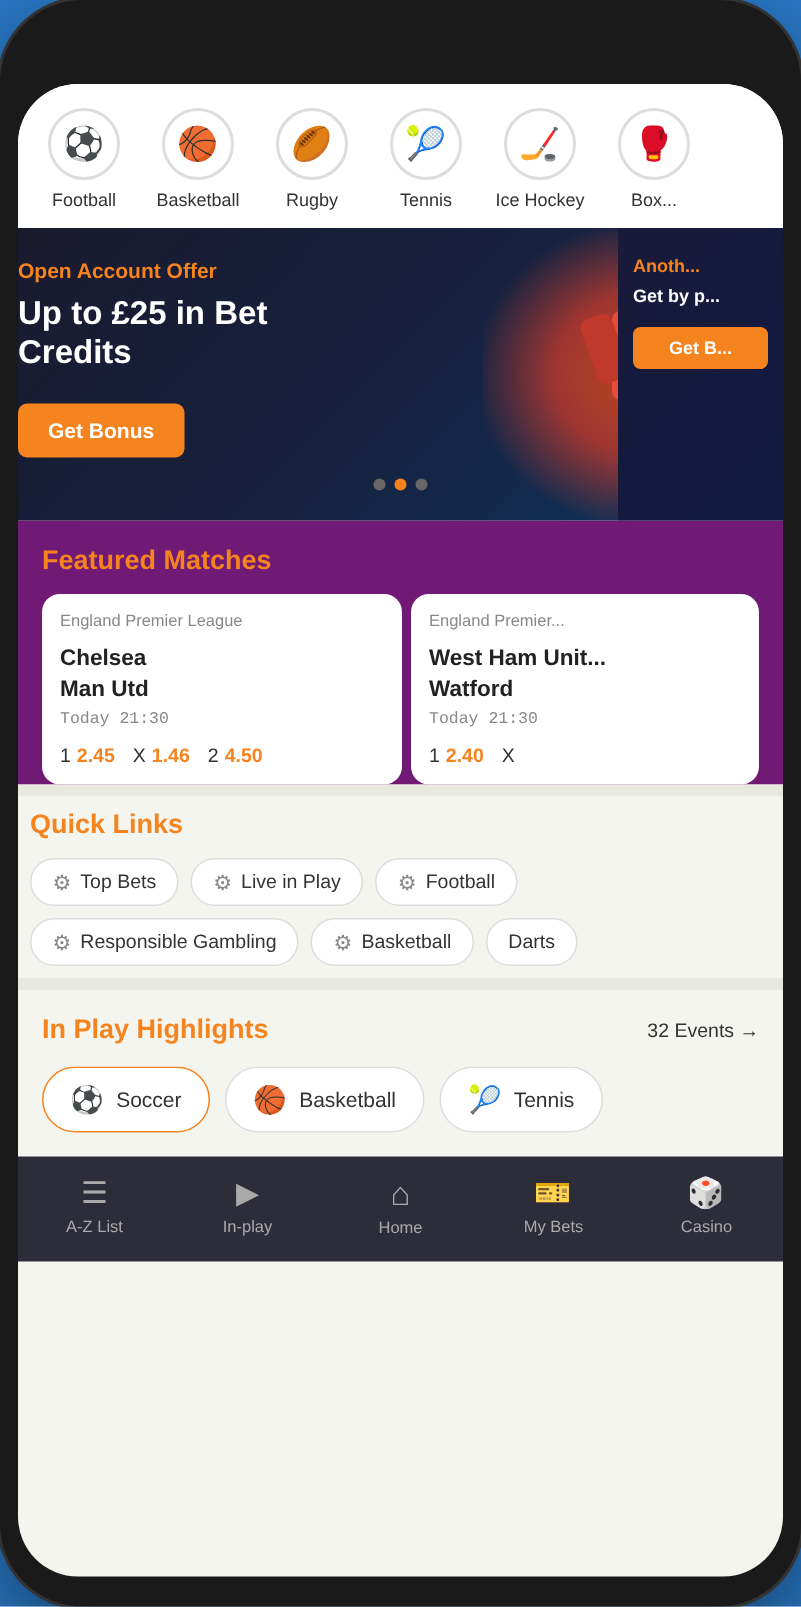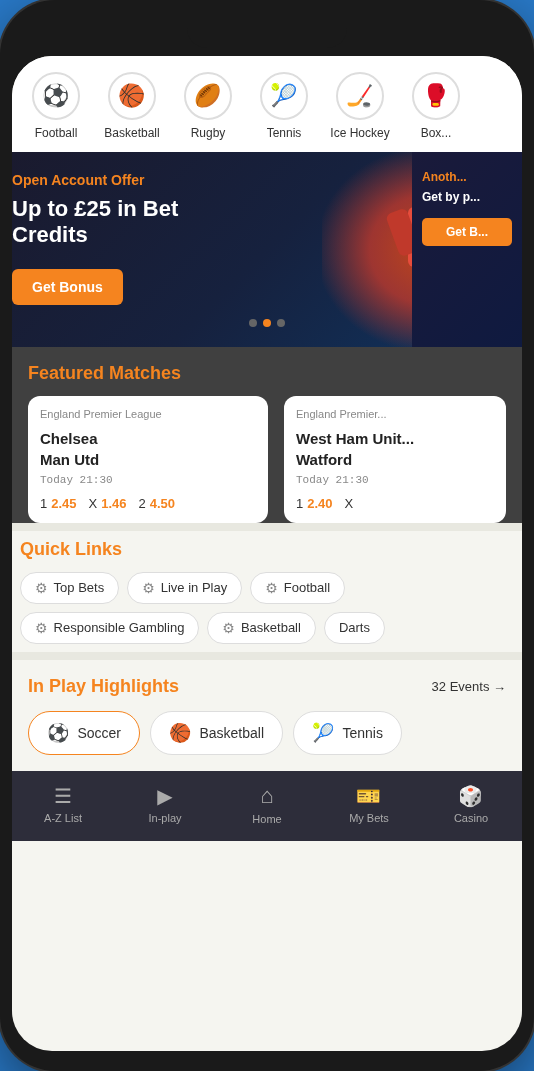--- a/index.html
+++ b/index.html
@@ -135,32 +135,32 @@
     .dot {
       width: 8px;
       height: 8px;
       border-radius: 50%;
       background: #666;
     }
     .dot.active { background: #f5841f; }
 
     
     .section {
-      background: #404040;
+      background: #701a75;
       padding: 16px 16px 0;
     }
     .section-title {
       color: #f5841f;
       font-size: 18px;
       font-weight: 700;
       margin-bottom: 12px;
     }
     .matches-row {
       display: flex;
-      gap: 16px;
+      gap: 6px;
       overflow-x: hidden;
     }
     .match-card {
       background: #fff;
       border-radius: 12px;
       padding: 12px;
       min-width: 240px;
       flex: 1;
     }
     .match-league {

